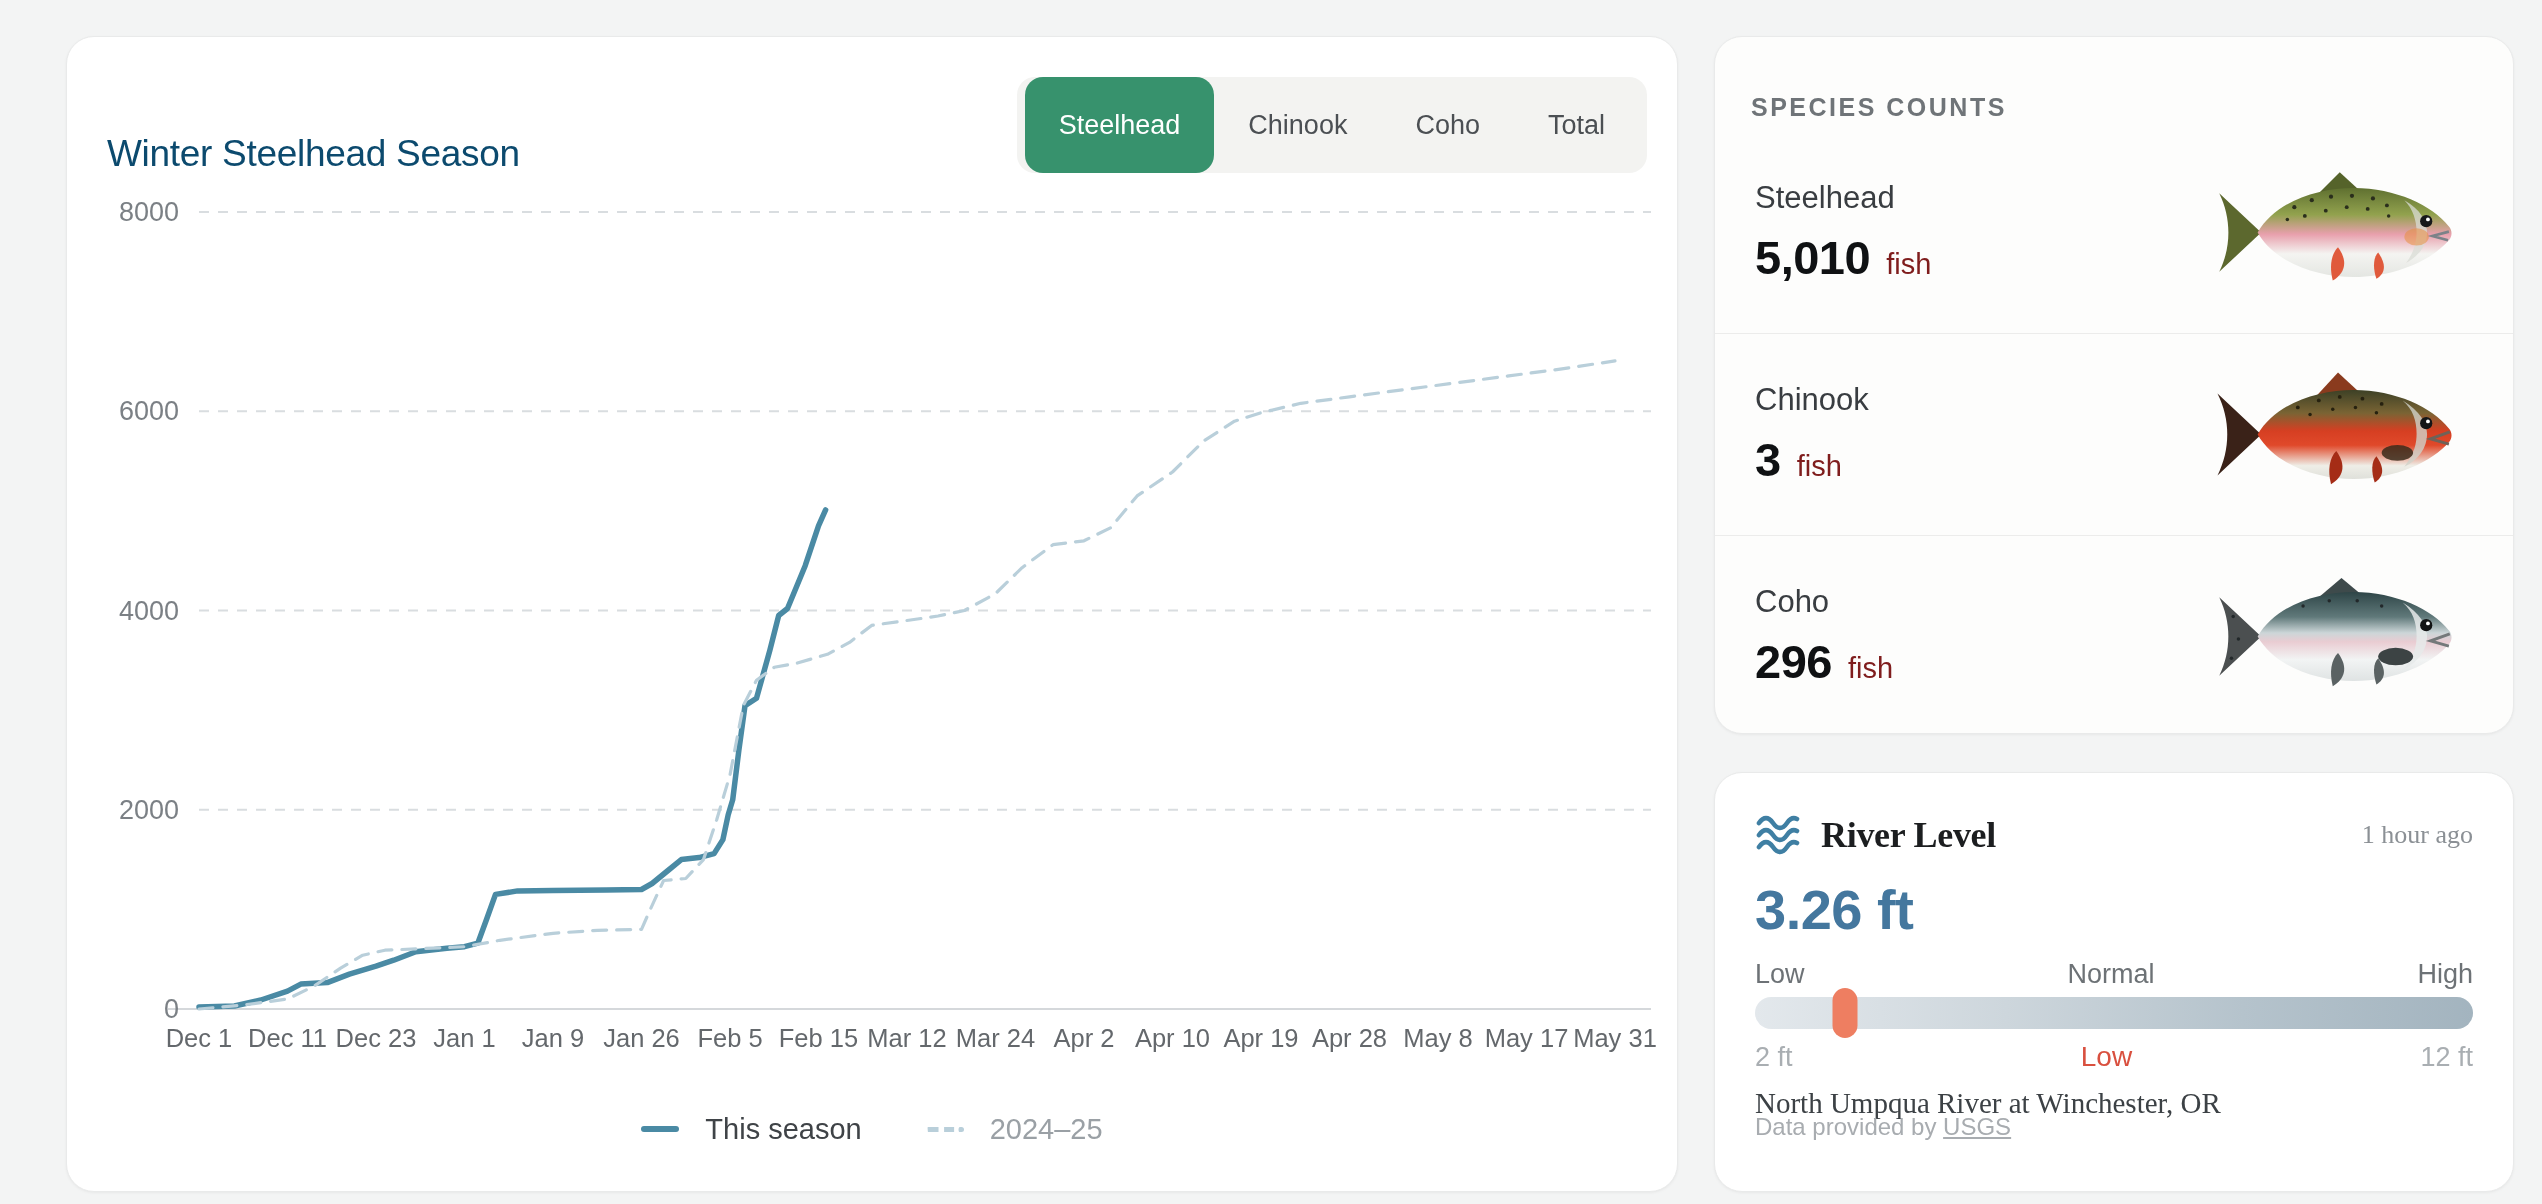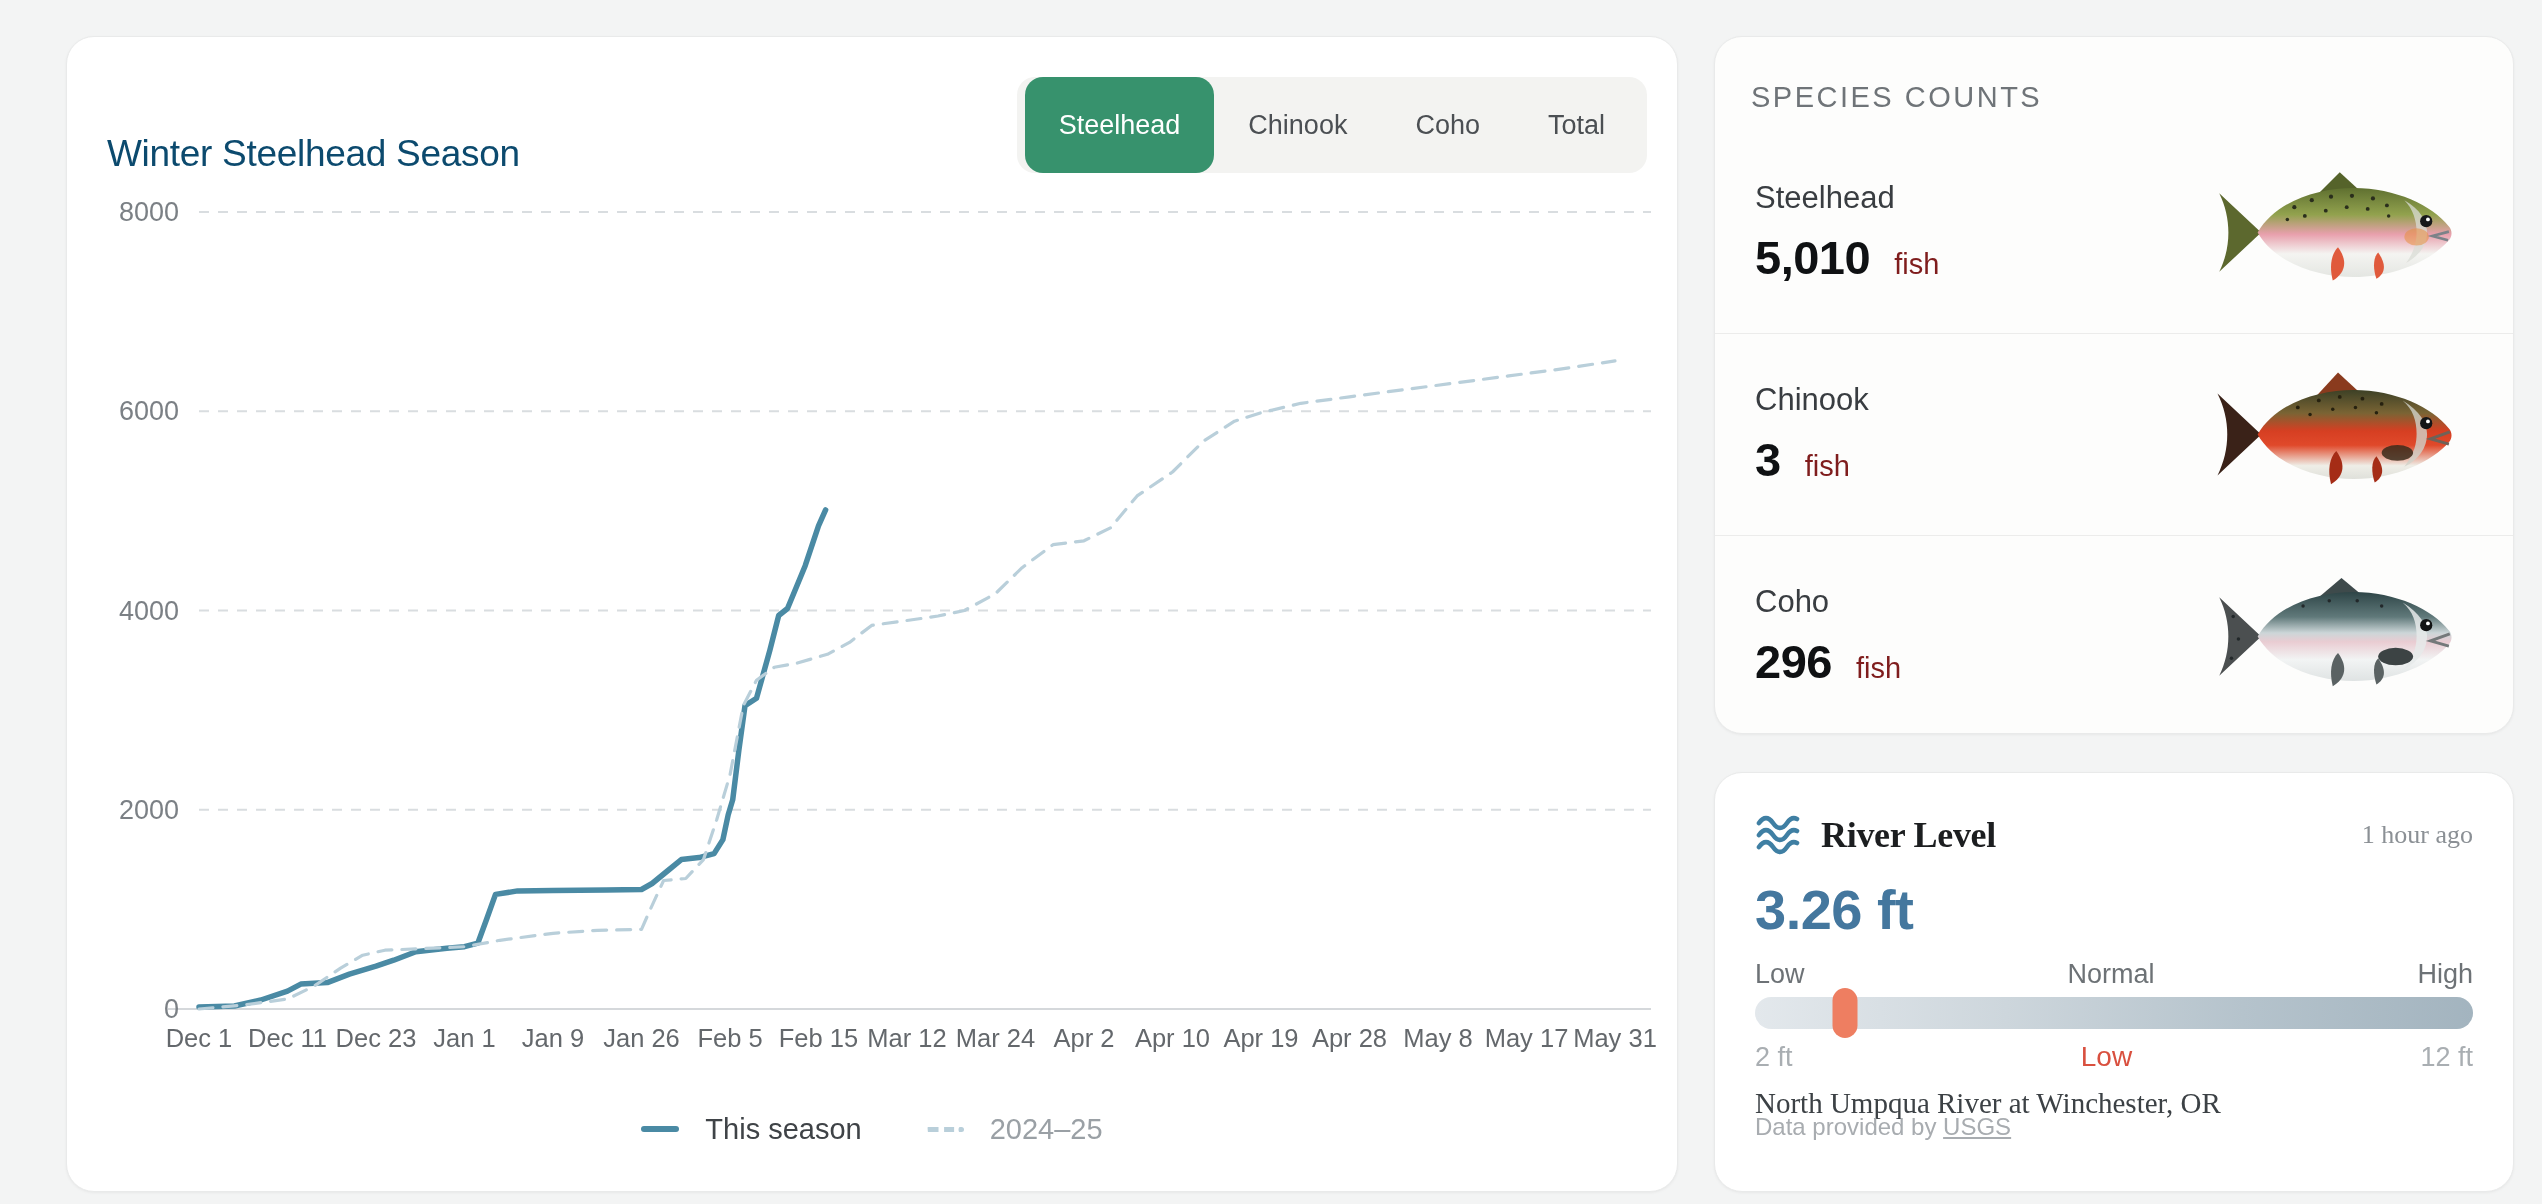--- a/index.html
+++ b/index.html
@@ -35,31 +35,31 @@
     position:absolute;left:0;top:1060px;width:100%;height:64px;
     display:flex;align-items:center;justify-content:center;gap:64px;
   }
   .legend-item{display:flex;align-items:center;gap:26px;font-size:29px;color:#3f4347;}
   .legend-item.muted{color:#9aa0a5;}
   .swatch{width:38px;height:0;border-top-width:6px;border-top-style:solid;border-radius:4px;}
   .swatch.dashed{border-top-width:5px;border-top-style:dashed;}
   
   #species-card{left:1714px;top:36px;width:800px;height:698px;background:#fdfdfc;}
   #species-header{
-    position:absolute;left:36px;top:44px;font-size:29px;letter-spacing:2.5px;
-    color:#6f7478;font-weight:400;
+    position:absolute;left:36px;top:56px;font-size:25px;letter-spacing:2.5px;
+    color:#6f7478;font-weight:700;
   }
   .species-row{
     position:absolute;left:0;width:100%;height:202px;display:flex;align-items:center;
     justify-content:space-between;box-sizing:border-box;padding:0 44px 0 40px;
   }
   .row-divider{position:absolute;left:0;width:100%;height:0;border-top:1px solid #ececeb;}
   .species-info{display:flex;flex-direction:column;gap:14px;}
   .species-name{font-size:31px;color:#393d41;}
-  .species-count-line{display:flex;align-items:baseline;gap:24px;}
+  .species-count-line{display:flex;align-items:baseline;gap:16px;}
   .species-count{font-size:47px;font-weight:700;color:#0f1113;letter-spacing:-0.5px;}
   .species-unit{font-size:29px;color:#7f1d1d;}
   .fish-art{flex:0 0 auto;}
   
   #river-card{left:1714px;top:772px;width:800px;height:420px;}
   #river-header{
     position:absolute;left:40px;right:40px;top:36px;height:52px;
     display:flex;align-items:center;font-family:Liberation Serif, serif;
   }
   #river-title{font-size:36px;font-weight:700;color:#1c1e20;margin-left:20px;letter-spacing:-0.3px;}

